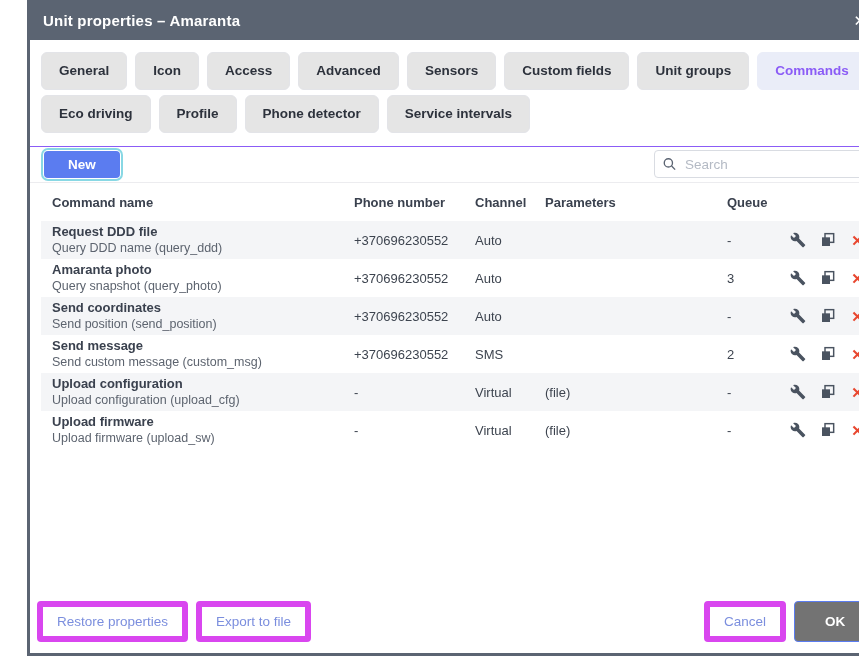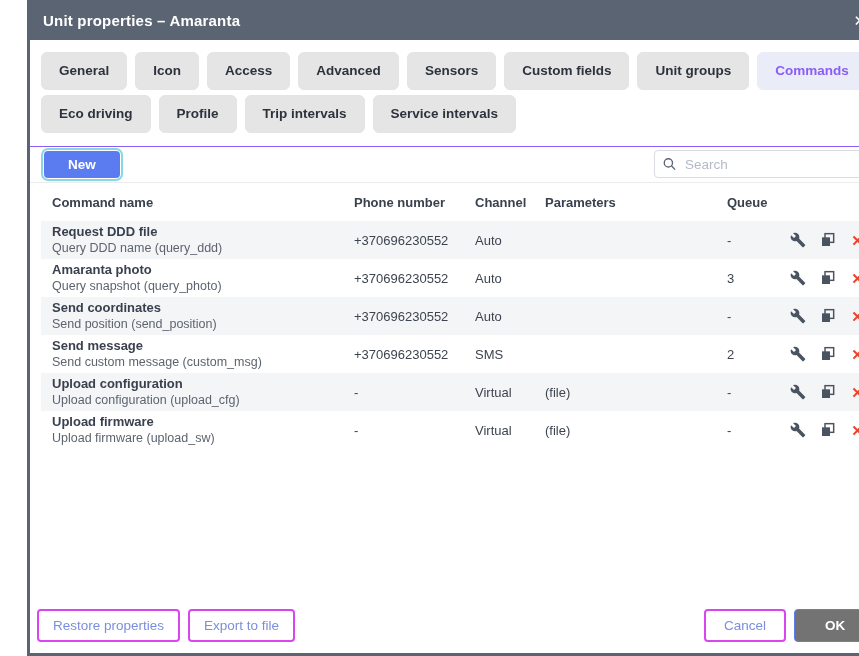--- a/index.html
+++ b/index.html
@@ -71,21 +71,21 @@
   .icon-btn svg { width:16px; height:16px; display:block; }
   .delete-x { color:#e8472f; font-size:15px; font-weight:700; line-height:1; }
   
   .spacer { flex:1; }
   .footer {
     display:flex; align-items:center; justify-content:space-between;
     padding:0 7px 11px 7px;
   }
   .footer .left, .footer .right { display:flex; gap:8px; }
   .btn-ghost {
-    background:#ffffff; border:2px solid #d946ef; border-radius:4px;
+    background:#ffffff; border:6px solid #d946ef; border-radius:4px;
     color:#7b8ede; font-size:13.5px; font-weight:400; padding:7px 14px; cursor:pointer;
     font-family:"Liberation Sans", sans-serif;
   }
   .btn-cancel { min-width:82px; text-align:center; }
   .btn-ok {
     background:#737373; border:1px solid #5b7cf0; border-radius:4px;
     color:#ffffff; font-size:13.5px; font-weight:700; padding:7px 14px;
     min-width:82px; cursor:pointer; font-family:"Liberation Sans", sans-serif;
   }
 </style>
@@ -104,21 +104,21 @@
       <button class="tab">General</button>
       <button class="tab">Icon</button>
       <button class="tab">Access</button>
       <button class="tab">Advanced</button>
       <button class="tab">Sensors</button>
       <button class="tab">Custom fields</button>
       <button class="tab">Unit groups</button>
       <button class="tab active">Commands</button>
       <button class="tab">Eco driving</button>
       <button class="tab">Profile</button>
-      <button class="tab">Trip intervals</button>
+      <button class="tab">Phone detector</button>
       <button class="tab">Service intervals</button>
     </div>
 
     <div class="toolbar">
       <button class="btn-new">New</button>
       <div class="search-wrap">
         <svg class="search-icon" viewBox="0 0 20 20" fill="none" stroke="#5b6472" stroke-width="1.8">
           <circle cx="8.5" cy="8.5" r="5.5"></circle>
           <line x1="12.8" y1="12.8" x2="17.5" y2="17.5"></line>
         </svg>

